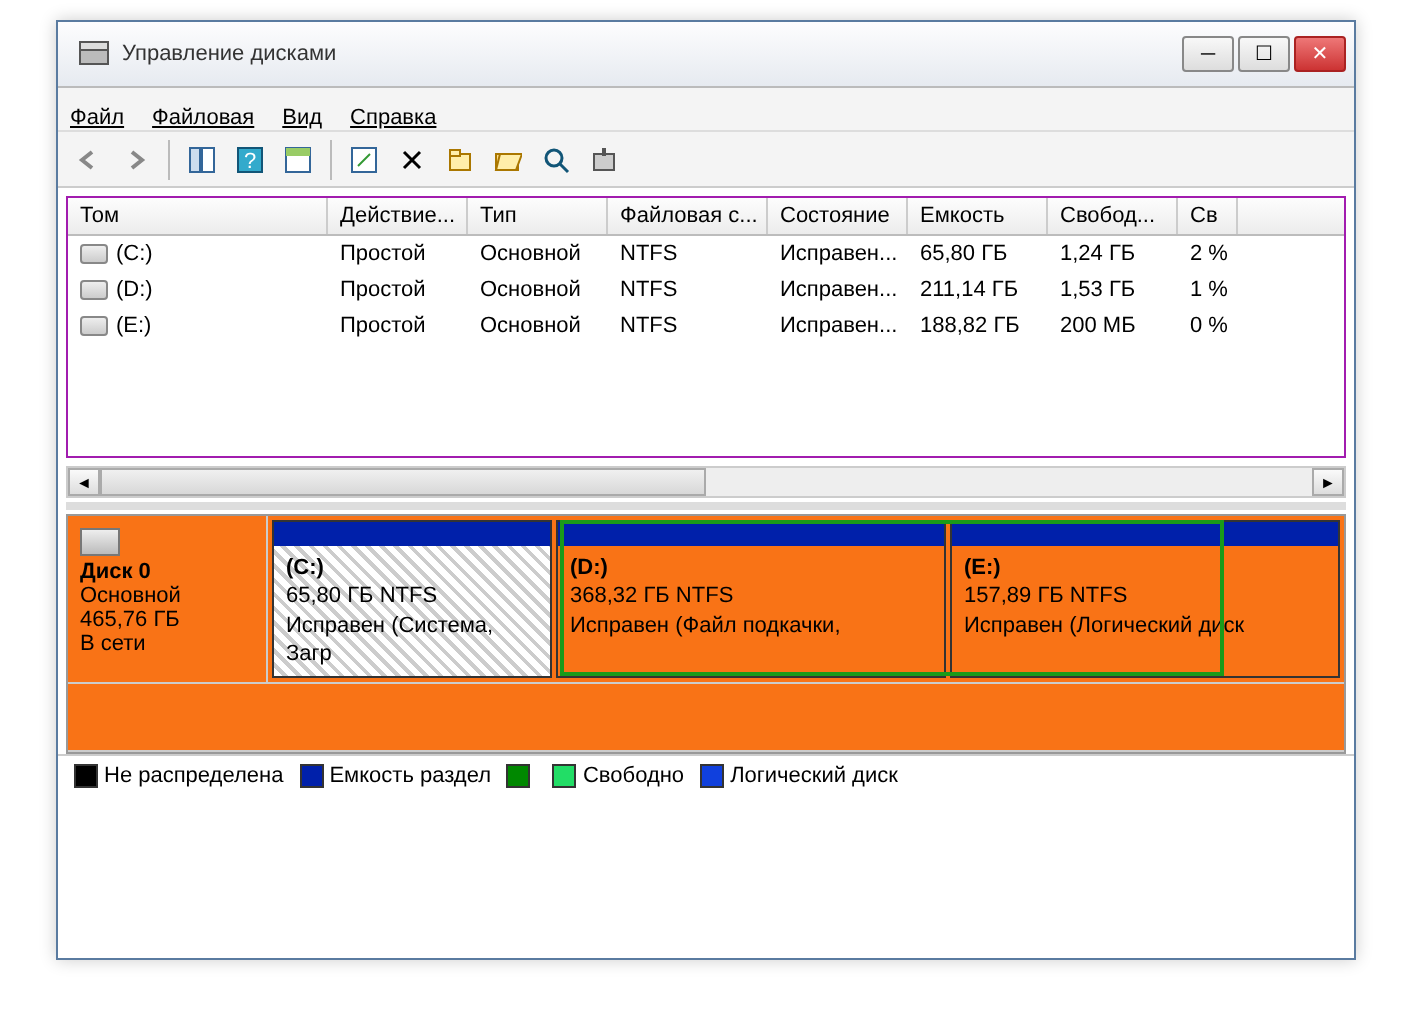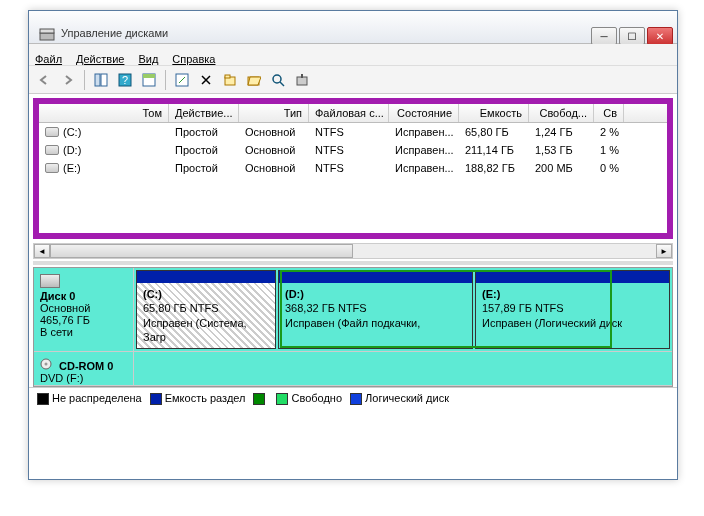--- a/index.html
+++ b/index.html
@@ -1,49 +1,49 @@
 <!DOCTYPE html>
 <html><head>
 <meta charset="utf-8">
 <style>
 * { box-sizing: border-box; margin: 0; padding: 0; font-family: Tahoma, sans-serif; font-size: 11px; }
 body { background: #fff; width: 704px; height: 516px; position: relative; }
 
 .window { position: absolute; left: 28px; top: 10px; width: 650px; height: 470px; border: 1px solid #5a7ba0; background: #fff; display: flex; flex-direction: column; box-shadow: 0 0 8px rgba(0,0,0,0.2); }
 
-.titlebar { height: 16px; background: linear-gradient(to bottom, #fdfdfe, #e6eaf0); display: flex; padding: 16px 4px; border-bottom: 1px solid #bbb; }
+.titlebar { height: 16px; background: linear-gradient(to bottom, #fdfdfe, #e6eaf0); display: flex; align-items: center; padding: 16px 4px; border-bottom: 1px solid #bbb; }
 .titlebar .app-icon { width: 16px; height: 16px; margin: 0 6px; display: inline-block; }
 .titlebar .title { flex: 1; color: #333; }
 .titlebar .win-btn { width: 26px; height: 18px; margin-left: 2px; border: 1px solid #888; border-radius: 2px; display: flex; align-items: center; justify-content: center; background: linear-gradient(#f8f8f8,#ddd); font-size: 10px; cursor: pointer; }
 .titlebar .close { background: linear-gradient(#e77,#c33); color: #fff; border-color: #a22; }
 
 .menubar { height: 22px; display: flex; align-items: flex-end; padding: 0 6px; background: #f4f4f4; border-bottom: 1px solid #ddd; }
 .menubar span { margin-right: 14px; cursor: default; }
 .menubar span u { text-decoration: underline; }
 
 .toolbar { height: 28px; display: flex; align-items: center; padding: 0 4px; background: #f4f4f4; border-bottom: 1px solid #ccc; gap: 2px; }
 .toolbar .tbtn { width: 22px; height: 22px; display: flex; align-items: center; justify-content: center; cursor: pointer; border: 1px solid transparent; }
 .toolbar .sep { width: 1px; height: 20px; background: #bbb; margin: 0 3px; }
 
-.table-wrap { border: 6px solid #a21caf; margin: 4px; text-align: right; }
+.table-wrap { border: 1px solid #a21caf; margin: 4px; }
 .table-head { display: flex; background: linear-gradient(#fdfdfd,#ececec); border-bottom: 1px solid #bcbcbc; }
 .th { padding: 3px 6px; border-right: 1px solid #ccc; white-space: nowrap; overflow: hidden; }
 .table-body { height: 110px; overflow: hidden; background: #fff; }
 .tr { display: flex; padding: 1px 0; }
 .td { padding: 2px 6px; white-space: nowrap; overflow: hidden; display: flex; align-items: center; }
 .vol-icon { width: 14px; height: 10px; border: 1px solid #888; border-radius: 2px; background: linear-gradient(#eee,#ccc); margin-right: 4px; display: inline-block; }
 
 .hscroll { height: 16px; background: #eee; border: 1px solid #ccc; margin: 0 4px; display: flex; align-items: center; }
 .hscroll .arrow { width: 16px; height: 14px; background: linear-gradient(#fafafa,#ddd); border: 1px solid #aaa; display: flex; align-items: center; justify-content: center; font-size: 8px; }
 .hscroll .track { flex: 1; height: 14px; position: relative; }
 .hscroll .thumb { position: absolute; left: 0; width: 50%; height: 100%; background: linear-gradient(#f0f0f0,#d8d8d8); border: 1px solid #aaa; }
 
 .splitter { height: 4px; background: #ddd; cursor: row-resize; margin: 2px 4px; }
 
-.diskmap { margin: 0 4px; border: 1px solid #999; background: #5eead4; }
+.diskmap { margin: 0 4px; border: 1px solid #999; background: #f97316; }
 .disk-row { display: flex; border-bottom: 1px solid #ccc; }
 .disk-label { width: 100px; padding: 6px; border-right: 1px solid #ccc; font-size: 11px; }
 .disk-label b { font-weight: bold; }
 .disk-icon { width: 20px; height: 14px; border: 1px solid #777; background: linear-gradient(#eee,#bbb); margin-bottom: 2px; }
 .partitions { flex: 1; display: flex; padding: 2px; gap: 2px; }
 .part { border: 1px solid #333; display: flex; flex-direction: column; }
 .part-bar { height: 12px; background: #0020aa; }
 .part-body { padding: 4px 6px; flex: 1; font-size: 11px; line-height: 1.3; overflow: hidden; }
 .part.hatched .part-body { background: repeating-linear-gradient(45deg, #fff, #fff 3px, #ccc 3px, #ccc 5px); }
 .selection-box { position: absolute; border: 2px solid #1a9a1a; pointer-events: none; }
@@ -66,21 +66,21 @@
         </svg>
     </span>
     <span class="title">Управление дисками</span>
     <div class="win-btn">─</div>
     <div class="win-btn">☐</div>
     <div class="win-btn close">✕</div>
   </div>
 
   <div class="menubar">
     <span><u>Файл</u></span>
-    <span><u>Действие</u></span>
+    <span><u>Файловая</u></span>
     <span><u>Вид</u></span>
     <span><u>Справка</u></span>
   </div>
 
   <div class="toolbar">
     <div class="tbtn">
         <svg width="12" height="12">
           <path d="M8 2 L3 6 L8 10" stroke="#888" fill="none" stroke-width="2"></path>
         </svg>
       </div>
@@ -282,28 +282,20 @@
           <div class="part-bar"></div>
           <div class="part-body">
             <b>(E:)</b><br>
             <span>157,89 ГБ NTFS</span><br>
             <span>Исправен (Логический диск</span>
           </div>
         </div>
       </div>
     </div>
     <div class="disk-row" style="height:34px">
-      <div class="disk-label">
-        <svg width="16" height="12">
-            <circle cx="6" cy="6" r="5" fill="#eee" stroke="#666"></circle>
-            <circle cx="6" cy="6" r="1.5" fill="#999"></circle>
-          </svg>
-        <b>CD-ROM 0</b><br>
-        <span>DVD (F:)</span>
-      </div>
       <div class="partitions"></div>
     </div>
     <div class="selection-box" style="left:246px; top:2px; width:332px; height:78px;"></div>
   </div>
 
   <div class="legend">
     <span><span class="swatch" style="background:#000"></span><span>Не распределена</span></span>
     <span><span class="swatch" style="background:#0020aa"></span><span>Емкость раздел</span></span>
     <span><span class="swatch" style="background:#008800"></span></span>
     <span><span class="swatch" style="background:#22dd66"></span><span>Свободно</span></span>

